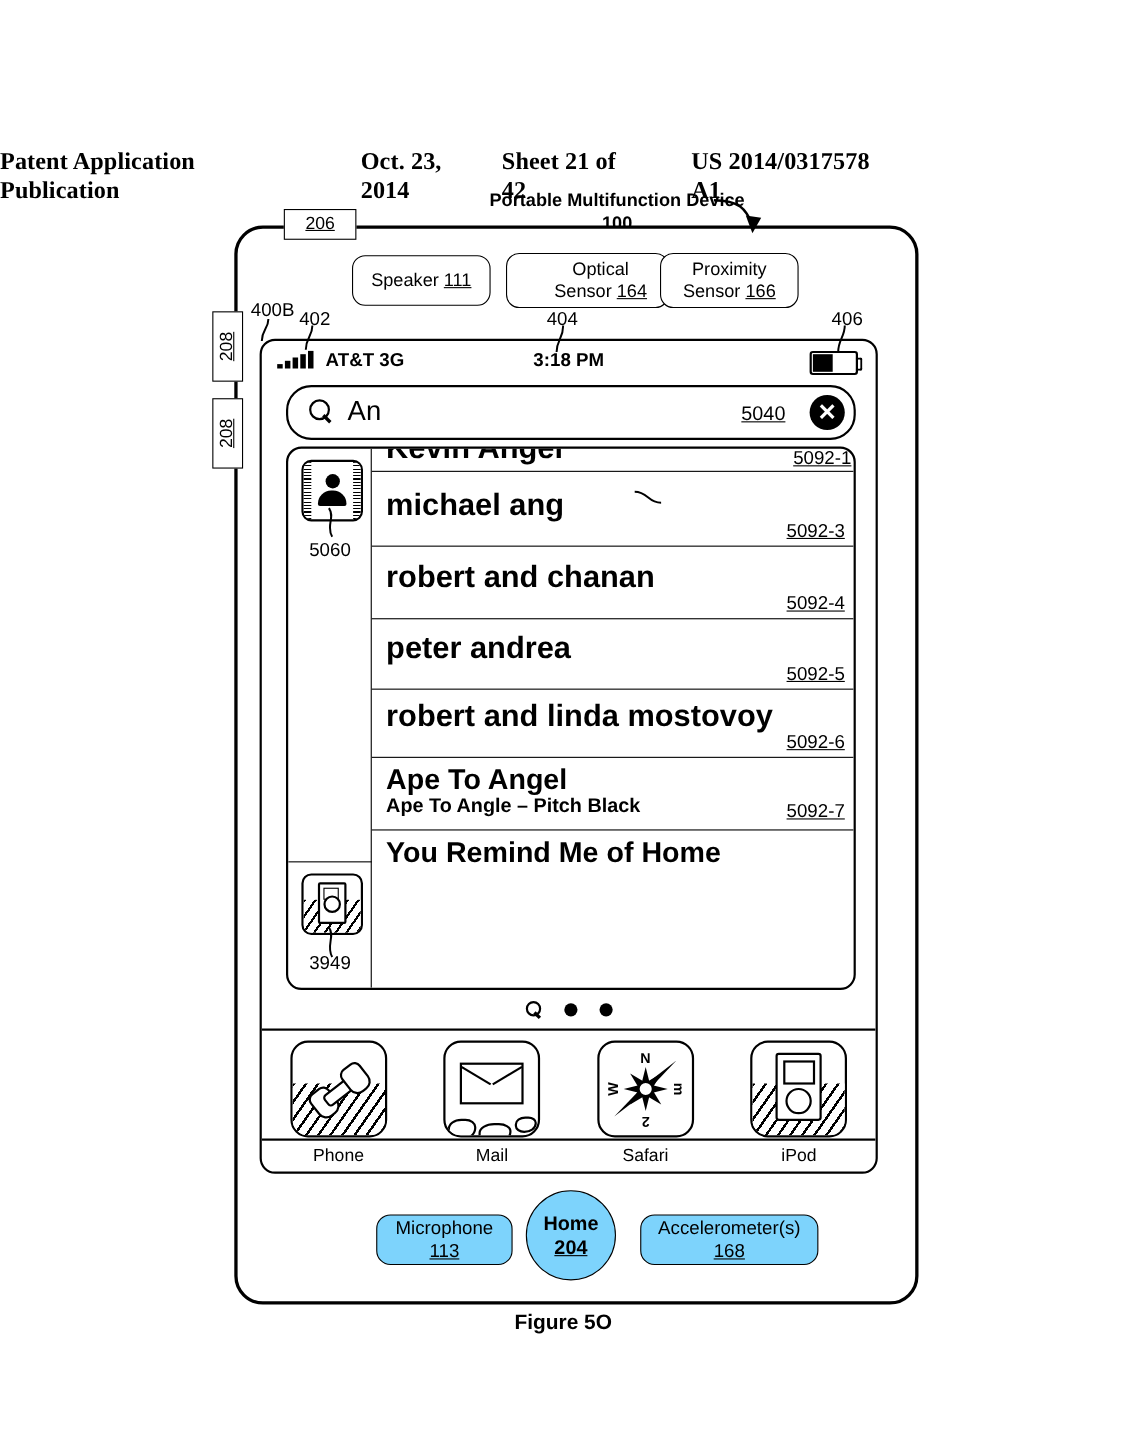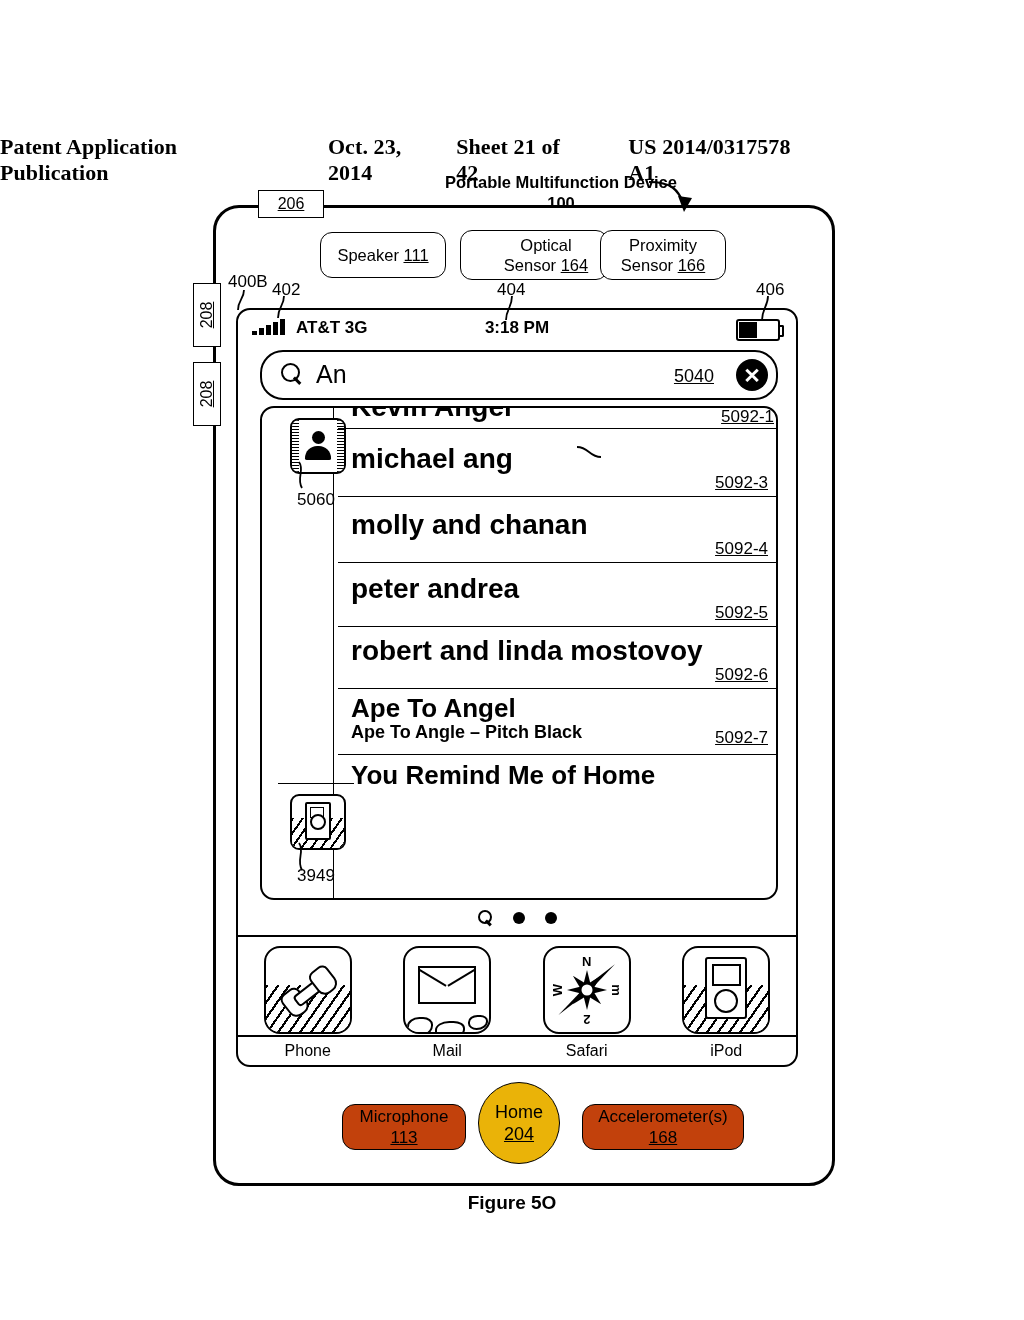--- a/index.html
+++ b/index.html
@@ -124,21 +124,21 @@
     background:#000;color:#fff;display:flex;align-items:center;justify-content:center;
     font-family:"Liberation Sans", sans-serif;font-weight:bold;font-size:21px;line-height:1;
   }
 
   
   .results{
     position:absolute;left:22px;top:96px;width:514px;height:490px;
     border:2.2px solid #000;border-radius:14px;background:#fff;overflow:hidden;
   }
   .gutter{
-    position:absolute;left:16px;top:0;width:56px;height:100%;
+    position:absolute;left:0;top:0;width:76px;height:100%;
     border-right:1.8px solid #000;box-sizing:border-box;
   }
   .gutter-split{position:absolute;left:0;top:375px;width:76px;height:0;border-top:1.8px solid #000;}
 
   .gicon{position:absolute;left:12px;width:52px;height:52px;border:2.4px solid #000;
     border-radius:9px;background:#fff;overflow:hidden;}
   .gicon.contacts{top:10px;}
   .gicon.ipodg{top:386px;}
 
   .book-spine{position:absolute;left:0;top:0;width:7px;height:100%;
@@ -283,32 +283,32 @@
 
   
   .ipoddev{position:absolute;left:50%;top:9px;transform:translateX(-50%);
     width:38px;height:58px;border:2.6px solid #000;background:#fff;border-radius:3px;z-index:2;}
   .ipoddev .scr{position:absolute;left:5px;top:5px;width:25px;height:18px;border:2.2px solid #000;background:#fff;}
   .ipoddev .wheel{position:absolute;left:50%;top:30px;transform:translateX(-50%);
     width:20px;height:20px;border:2.6px solid #000;border-radius:50%;background:#fff;}
 
   
   .hw-box{
-    position:absolute;border:1.8px solid #000;border-radius:13px;background:#c2410c;
+    position:absolute;border:1.8px solid #000;border-radius:13px;background:#7dd3fc;
     display:flex;flex-direction:column;align-items:center;justify-content:center;
     font-family:"Liberation Sans", sans-serif;font-size:17px;line-height:1.25;text-align:center;
   }
   .hw-box u{text-decoration:underline;}
   .hw-mic{left:342px;top:1104px;width:122px;height:44px;}
   .hw-acc{left:582px;top:1104px;width:160px;height:44px;}
   .hw-home{
     position:absolute;left:478px;top:1082px;width:80px;height:80px;border-radius:50%;
-    border:1.8px solid #000;background:#eab308;
+    border:1.8px solid #000;background:#7dd3fc;
     display:flex;flex-direction:column;align-items:center;justify-content:center;
-    font-family:"Liberation Sans", sans-serif;font-size:18px;line-height:1.25;
+    font-family:"Liberation Sans", sans-serif;font-size:18px;line-height:1.25;font-weight:bold;
   }
   .hw-home u{text-decoration:underline;}
 
   .figcap{
     position:absolute;left:0;top:1192px;width:1024px;text-align:center;
     font-family:"Liberation Sans", sans-serif;font-weight:bold;font-size:19px;
   }
 
   svg.overlay{position:absolute;left:0;top:0;width:1024px;height:1320px;pointer-events:none;}
 </style>
@@ -425,21 +425,21 @@
           <div class="rref">5092-1</div>
         </div>
 
 
         <div class="row r3">
           <div class="title">michael ang</div>
           <div class="rref">5092-3</div>
         </div>
 
         <div class="row r4">
-          <div class="title">molly and chanan</div>
+          <div class="title">robert and chanan</div>
           <div class="rref">5092-4</div>
         </div>
 
         <div class="row r5">
           <div class="title">peter andrea</div>
           <div class="rref">5092-5</div>
         </div>
 
         <div class="row r6">
           <div class="title">robert and linda mostovoy</div>

